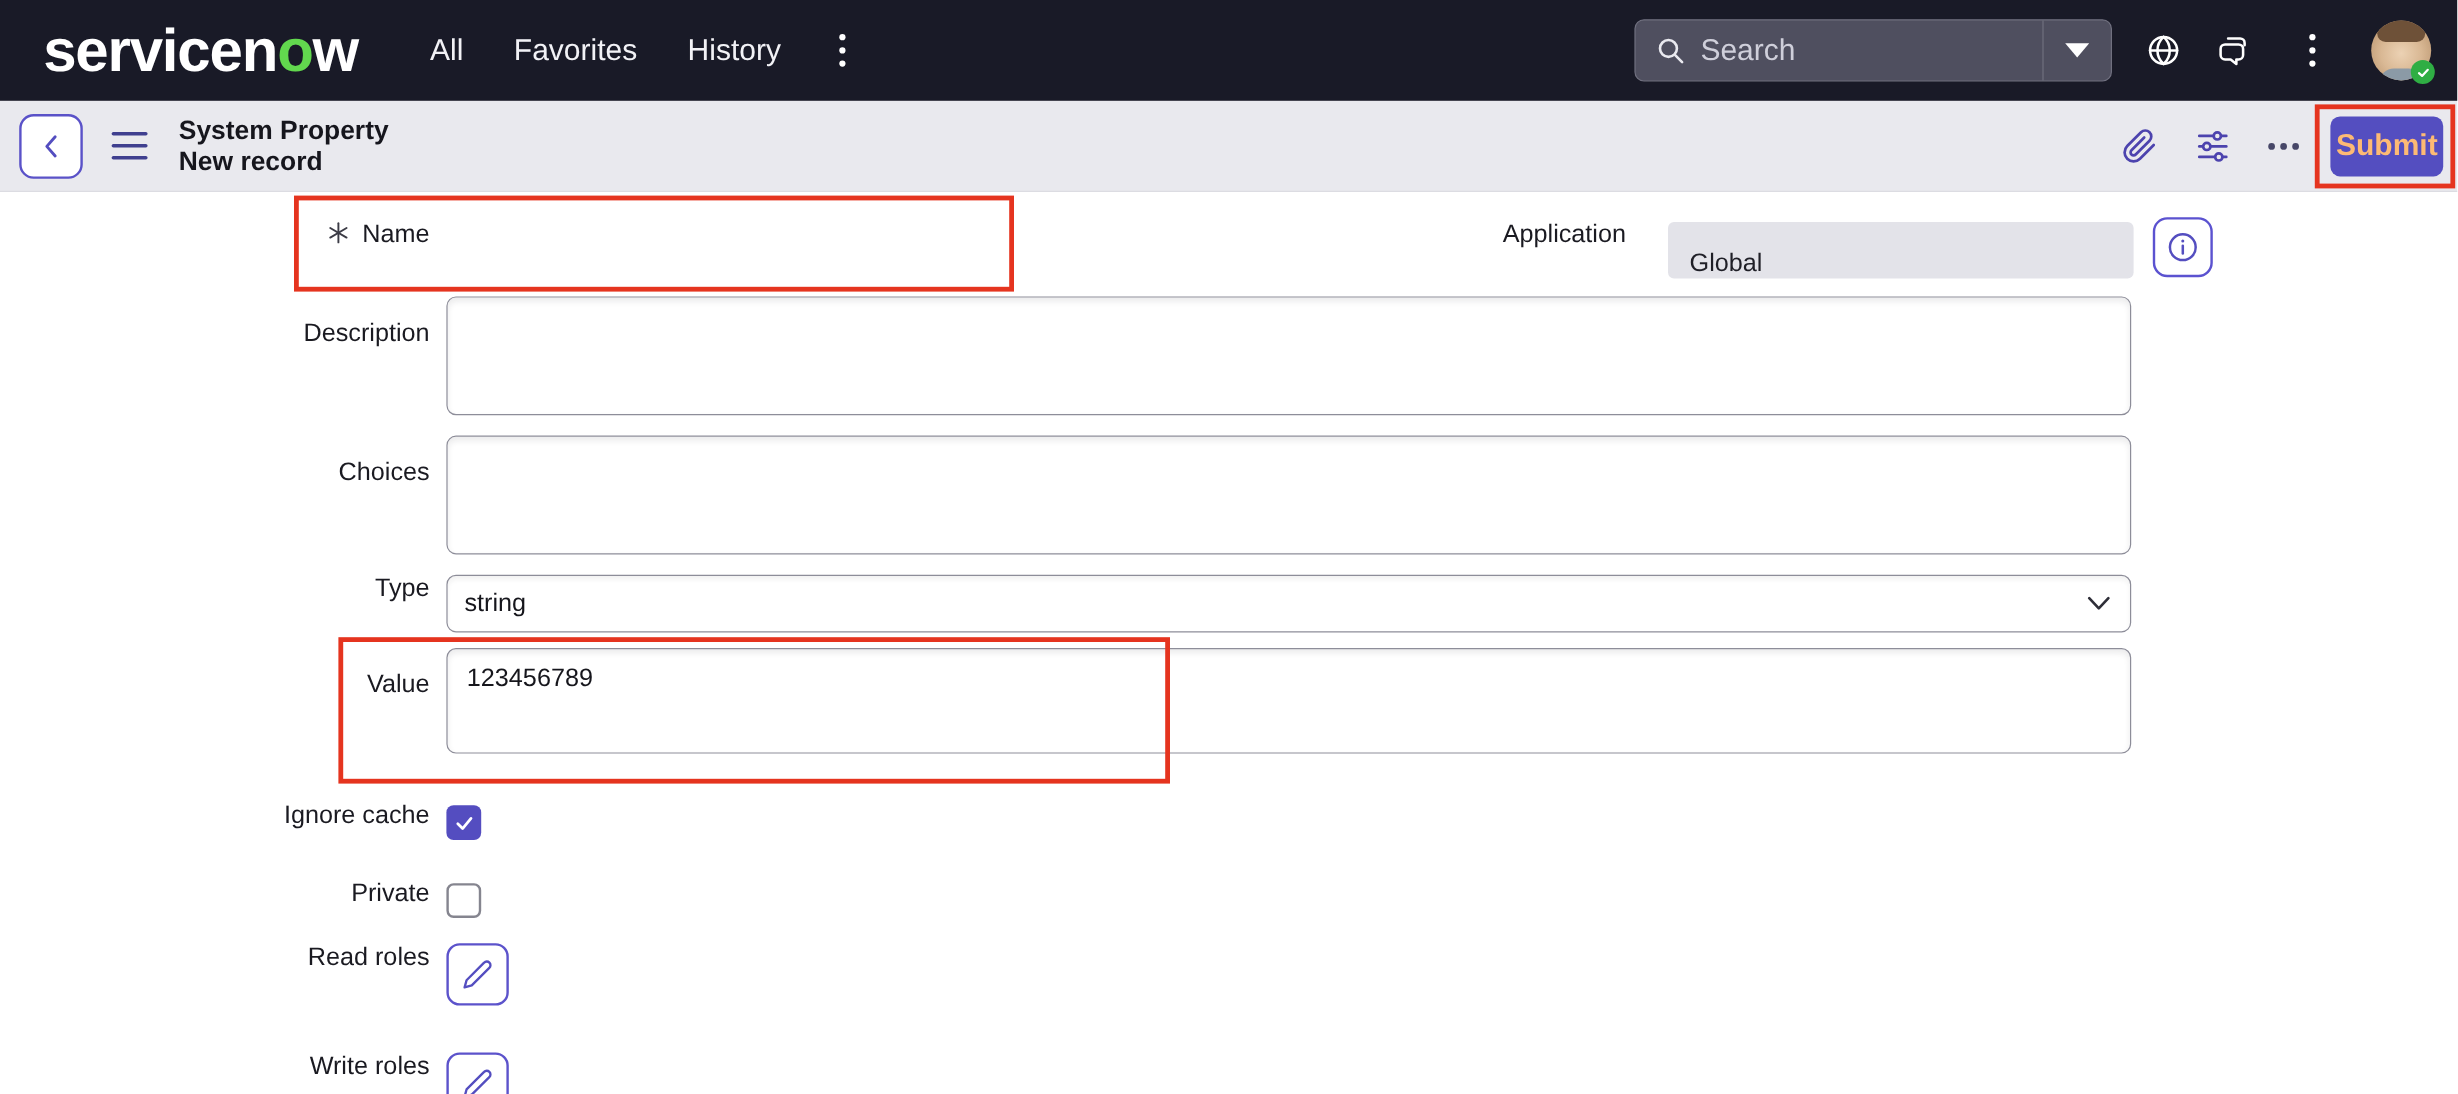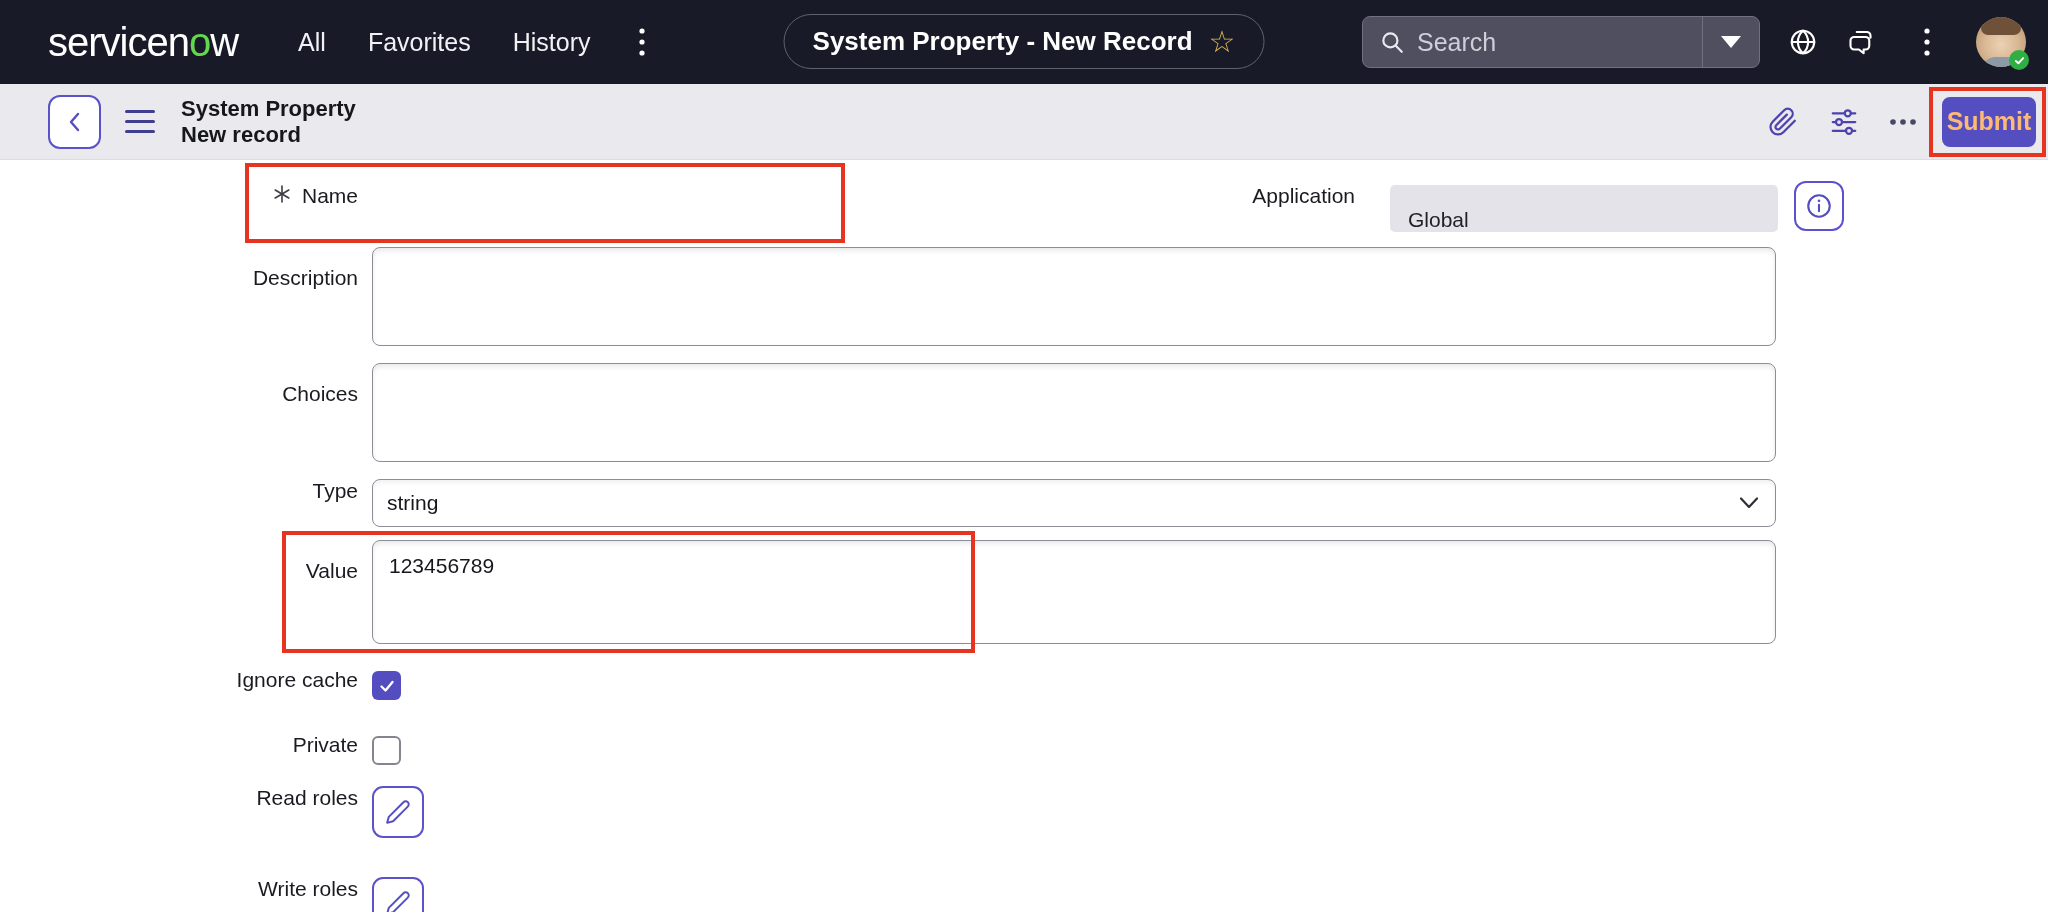--- a/index.html
+++ b/index.html
@@ -7,21 +7,21 @@
   .screen {
     position:relative; width:2048px; height:912px; overflow:hidden;
     background:#ffffff; font-family:"Liberation Sans", sans-serif;
   }
 
   
   .topbar {
     position:absolute; top:0; left:0; width:2048px; height:84px;
     background:#191a27; display:flex; align-items:center; z-index:10;
   }
-  .logo { margin-left:48px; font-size:40px; font-weight:normal; color:#ffffff; letter-spacing:-1px; white-space:nowrap; }
+  .logo { margin-left:36px; font-size:50px; font-weight:bold; color:#ffffff; letter-spacing:-1px; white-space:nowrap; }
   .logo .accent { color:#62d84e; }
   .topnav { display:flex; align-items:center; margin-left:60px; gap:42px; }
   .topnav .nav-item { color:#f2f2f6; font-size:25px; cursor:pointer; }
   .nav-kebab { margin-left:46px; display:flex; align-items:center; cursor:pointer; }
   .pill {
     position:absolute; left:50%; top:14px; transform:translateX(-50%); height:55px;
     border:1.5px solid #62626f; border-radius:28px; display:flex; align-items:center;
     padding:0 28px; gap:16px; color:#ffffff; font-weight:bold; font-size:26px;
     white-space:nowrap; cursor:pointer;
   }
@@ -52,21 +52,21 @@
   .avatar-hair { position:absolute; top:-2px; left:5px; width:40px; height:20px; background:#6e5138; border-radius:22px 22px 12px 12px; }
   .avatar-shoulders { position:absolute; bottom:-8px; left:7px; width:36px; height:18px; background:#8b9aa6; border-radius:12px 12px 0 0; }
   .status-badge {
     position:absolute; right:-3px; bottom:-3px; width:20px; height:20px; border-radius:50%;
     background:#2fae44; display:flex; align-items:center; justify-content:center;
   }
 
   
   .subheader {
     position:absolute; top:84px; left:0; width:2048px; height:76px;
-    background:#e9e9ee; border-bottom:1px solid #dcdce2; display:flex; align-items:center; z-index:5;padding-left:32px;
+    background:#e9e9ee; border-bottom:1px solid #dcdce2; display:flex; align-items:center; z-index:5;
   }
   .back-btn {
     margin-left:16px; width:53px; height:54px; background:#ffffff; border:2px solid #5a52c8;
     border-radius:12px; display:flex; align-items:center; justify-content:center; cursor:pointer;
   }
   .hamburger { margin-left:24px; display:flex; flex-direction:column; gap:7px; cursor:pointer; }
   .hamburger span { display:block; width:30px; height:3px; background:#3f3f8f; border-radius:2px; }
   .page-title { margin-left:26px; font-size:22px; font-weight:bold; color:#16161d; line-height:26px; }
   .sub-right { margin-left:auto; display:flex; align-items:center; }
   .sub-icon { display:flex; align-items:center; justify-content:center; cursor:pointer; }
@@ -139,24 +139,20 @@
       <span class="nav-item">History</span>
     </div>
     <div class="nav-kebab">
       <svg width="10" height="34" viewBox="0 0 10 34">
           <circle cx="5" cy="6" r="2.6" fill="#ffffff"></circle>
           <circle cx="5" cy="17" r="2.6" fill="#ffffff"></circle>
           <circle cx="5" cy="28" r="2.6" fill="#ffffff"></circle>
         </svg>
     </div>
 
-    <div class="pill">
-      <span>System Property - New Record</span>
-      <span class="star">☆</span>
-    </div>
 
     <div class="top-right">
       <div class="searchbox">
         <span class="sicon">
           <svg width="26" height="26" viewBox="0 0 24 24" fill="none" stroke="#e9e9ef" stroke-width="2" stroke-linecap="round">
               <circle cx="10.5" cy="10.5" r="6.5"></circle>
               <line x1="15.5" y1="15.5" x2="21" y2="21"></line>
             </svg>
         </span>
         <input placeholder="Search" style="">
@@ -284,21 +280,21 @@
     <span class="select-chevron">
       <svg width="20" height="13" viewBox="0 0 20 13" fill="none" stroke="#2e2e38" stroke-width="2.2" stroke-linecap="round" stroke-linejoin="round">
           <polyline points="2,2 10,10.5 18,2"></polyline>
         </svg>
     </span>
   </div>
 
   <div class="flabel top-align" style="top:540px; height:50px;">
     <span>Value</span>
   </div>
-  <textarea class="field" style="left: 372px; top: 540px; width: 1404px; height: 104px;">123456789</textarea>
+  <textarea class="field" style="left: 372px; top: 540px; width: 1404px; height: 88px;">123456789</textarea>
 
   <div class="flabel" style="top:668px; height:32px;">
     <span>Ignore cache</span>
   </div>
   <div class="checkbox checked" style="top:671px;">
     <svg width="18" height="18" viewBox="0 0 18 18" fill="none" stroke="#ffffff" stroke-width="2.3" stroke-linecap="round" stroke-linejoin="round">
         <polyline points="3.5,9.5 7.5,13.5 14.5,5"></polyline>
       </svg>
   </div>
 

